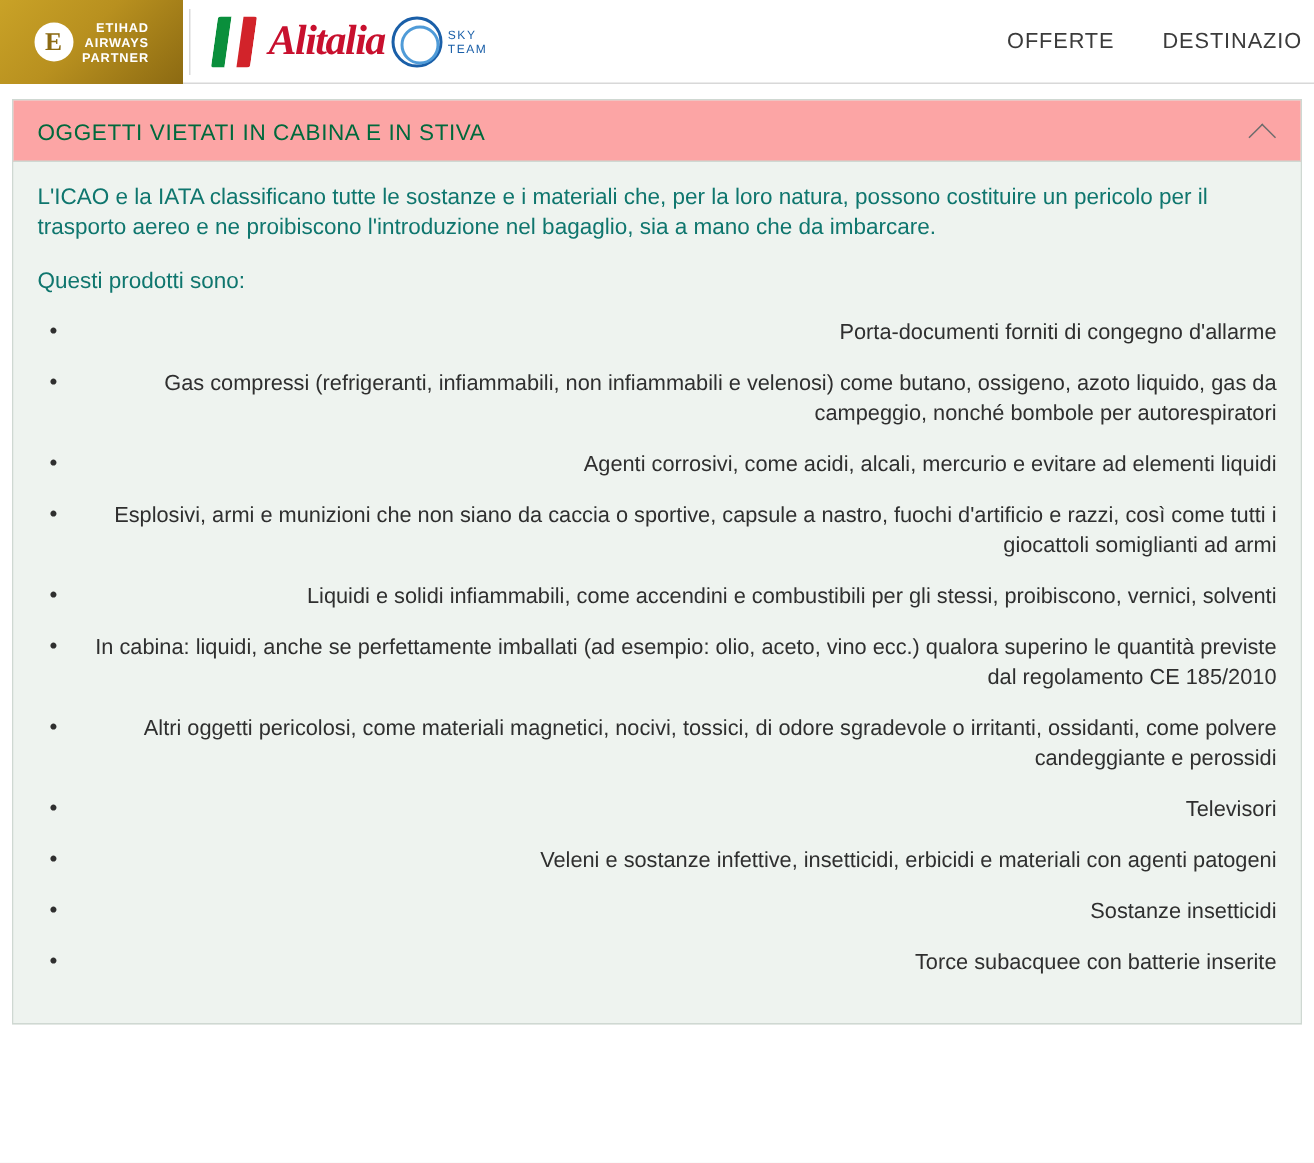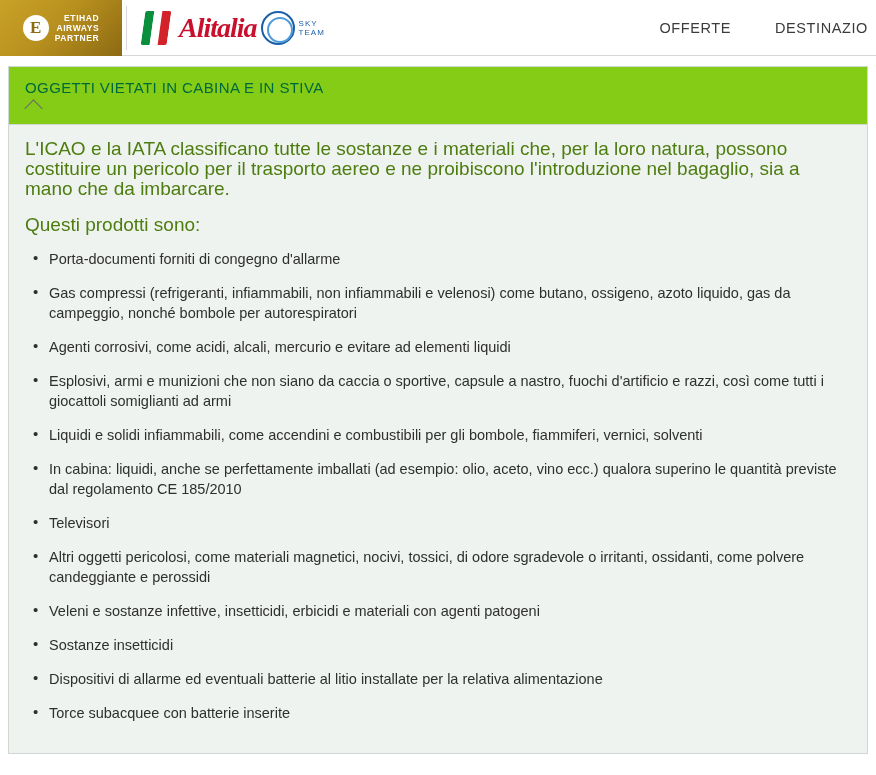--- a/index.html
+++ b/index.html
@@ -116,46 +116,45 @@
   .skyteam-text {
     font-size: 8px;
     color: #1a5fa8;
     letter-spacing: 1px;
     line-height: 9px;
   }
   .nav {
     margin-left: auto;
     display: flex;
     align-items: center;
-    gap: 44px;
+    gap: 32px;
     padding-right: 8px;
   }
   .nav-item {
     font-size: 14.5px;
     color: #3b3b3b;
     letter-spacing: .6px;
     white-space: nowrap;
     cursor: pointer;
   }
 
   
   .panel {
     margin: 10px 8px 0 8px;
     border: 1px solid #cfd8d2;
     background: #eef3ef;
   }
   .panel-head {
     display: flex;
-    align-items: flex-start;
+    align-items: flex-end;
     justify-content: space-between;
     padding: 12px 16px 10px 16px;
     border-bottom: 1px solid #cfd8d2;
-    background: #84cc16;
+    background: #fca5a5;
     cursor: pointer;
-    flex-direction: column;
   }
   .panel-title {
     font-size: 15px;
     color: #00693c;
     letter-spacing: .4px;
   }
   .chevron {
     width: 18px;
     height: 18px;
     position: relative;
@@ -170,38 +169,39 @@
     height: 12px;
     border-left: 1.6px solid #6b6b6b;
     border-top: 1.6px solid #6b6b6b;
     transform: rotate(45deg);
   }
   .panel-body {
     padding: 14px 16px 16px 16px;
     background: #eef3ef;
   }
   .para {
-    font-size: 19px;
+    font-size: 15px;
     line-height: 20px;
-    color: #4d7c0f;
+    color: #0f766e;
     margin: 0 0 16px 0;
   }
   .para.tight { margin-bottom: 14px; }
   ul.items {
     list-style: none;
     margin: 0;
     padding: 0;
   }
   ul.items li {
     position: relative;
     font-size: 14.5px;
     line-height: 20px;
     color: #2f2f2f;
     padding-left: 24px;
     margin-bottom: 14px;
+    text-align: right;
   }
   ul.items li:before {
     content: "•";
     position: absolute;
     left: 8px;
     top: -1px;
     color: #2f2f2f;
     font-size: 15px;
   }
   
@@ -276,24 +276,23 @@
 
   <div class="panel-body">
     <p class="para">L'ICAO e la IATA classificano tutte le sostanze e i materiali che, per la loro natura, possono costituire un pericolo per il trasporto aereo e ne proibiscono l'introduzione nel bagaglio, sia a mano che da imbarcare.</p>
     <p class="para tight">Questi prodotti sono:</p>
 
     <ul class="items">
       <li>Porta-documenti forniti di congegno d'allarme</li>
       <li>Gas compressi (refrigeranti, infiammabili, non infiammabili e velenosi) come butano, ossigeno, azoto liquido, gas da campeggio, nonché bombole per autorespiratori</li>
       <li>Agenti corrosivi, come acidi, alcali, mercurio e evitare ad elementi liquidi</li>
       <li>Esplosivi, armi e munizioni che non siano da caccia o sportive, capsule a nastro, fuochi d'artificio e razzi, così come tutti i giocattoli somiglianti ad armi</li>
-      <li>Liquidi e solidi infiammabili, come accendini e combustibili per gli bombole, fiammiferi, vernici, solventi</li>
+      <li>Liquidi e solidi infiammabili, come accendini e combustibili per gli stessi, proibiscono, vernici, solventi</li>
       <li>In cabina: liquidi, anche se perfettamente imballati (ad esempio: olio, aceto, vino ecc.) qualora superino le quantità previste dal regolamento CE 185/2010</li>
+      <li>Altri oggetti pericolosi, come materiali magnetici, nocivi, tossici, di odore sgradevole o irritanti, ossidanti, come polvere candeggiante e perossidi</li>
       <li>Televisori</li>
-      <li>Altri oggetti pericolosi, come materiali magnetici, nocivi, tossici, di odore sgradevole o irritanti, ossidanti, come polvere candeggiante e perossidi</li>
       <li>Veleni e sostanze infettive, insetticidi, erbicidi e materiali con agenti patogeni</li>
       <li>Sostanze insetticidi</li>
-      <li>Dispositivi di allarme ed eventuali batterie al litio installate per la relativa alimentazione</li>
       <li>Torce subacquee con batterie inserite</li>
     </ul>
   </div>
 
 </div>
 
 </body></html>

